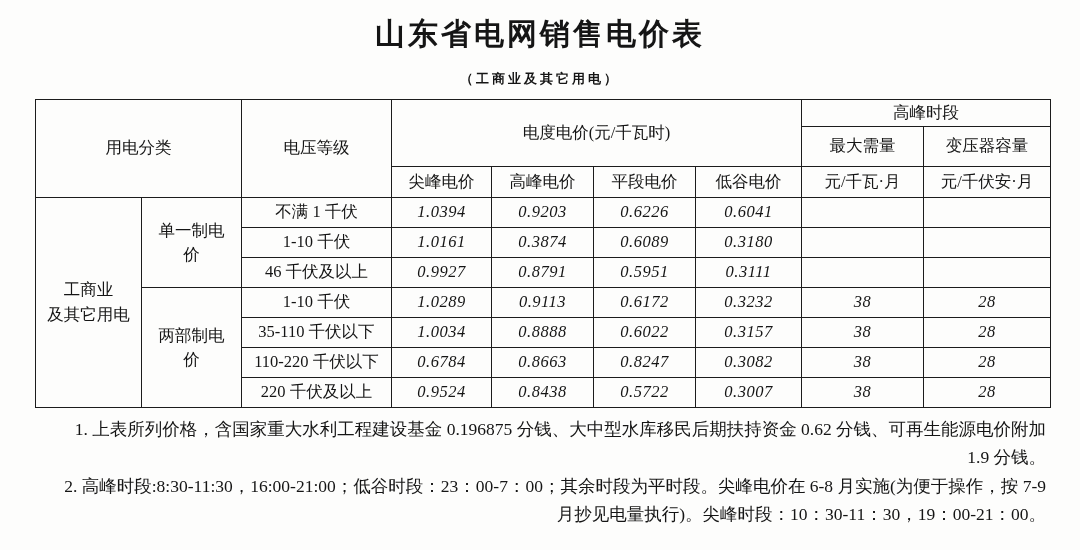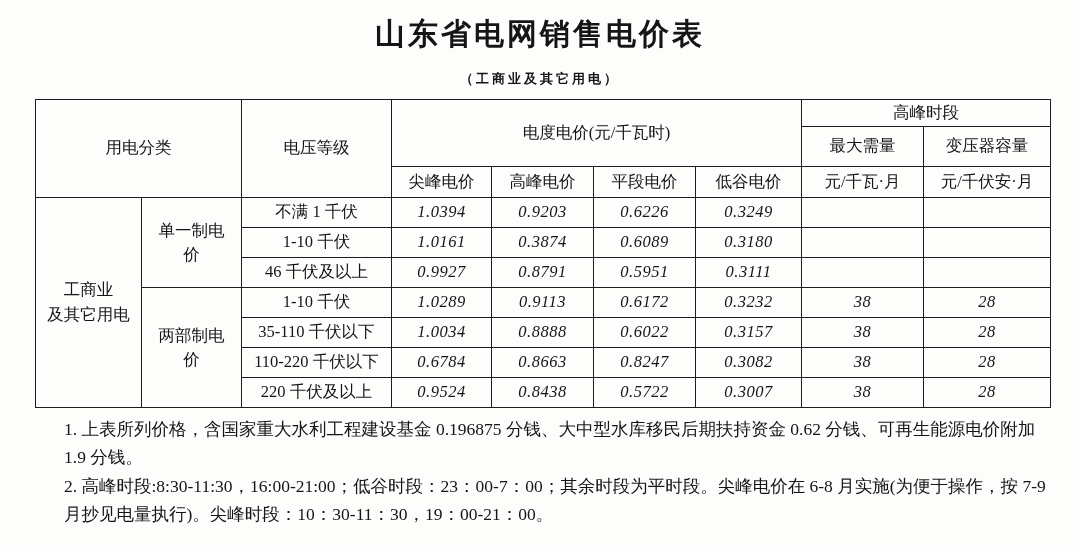--- a/index.html
+++ b/index.html
@@ -56,21 +56,21 @@
     line-height: 1.45;
   }
   .num { letter-spacing: 0.5px; font-style: italic; }
 
   .notes {
     margin: 7px 34px 0 64px;
     font-size: 17.5px;
     line-height: 28px;
   }
   .notes-heading { padding-left: 13px; }
-  .note-item { margin-top: 1px; }
+  .note-item { margin-top: 1px; text-align: right; }
 </style>
 </head>
 <body>
 
 <div class="page">
 
   <div class="doc-title">山东省电网销售电价表</div>
   <div class="doc-subtitle">（工商业及其它用电）</div>
 
   <table class="price-table">
@@ -107,21 +107,21 @@
       </tr>
 
       <tr class="drow">
         <td rowspan="7" class="cell-category">工商业
 及其它用电</td>
         <td rowspan="3" class="cell-group">单一制电价</td>
         <td>不满 1 千伏</td>
         <td class="num">1.0394</td>
         <td class="num">0.9203</td>
         <td class="num">0.6226</td>
-        <td class="num">0.3249</td>
+        <td class="num">0.6041</td>
         <td class="num"></td>
         <td class="num"></td>
       </tr>
       <tr class="drow">
         <td>1-10 千伏</td>
         <td class="num">1.0161</td>
         <td class="num">0.3874</td>
         <td class="num">0.6089</td>
         <td class="num">0.3180</td>
         <td class="num"></td>

